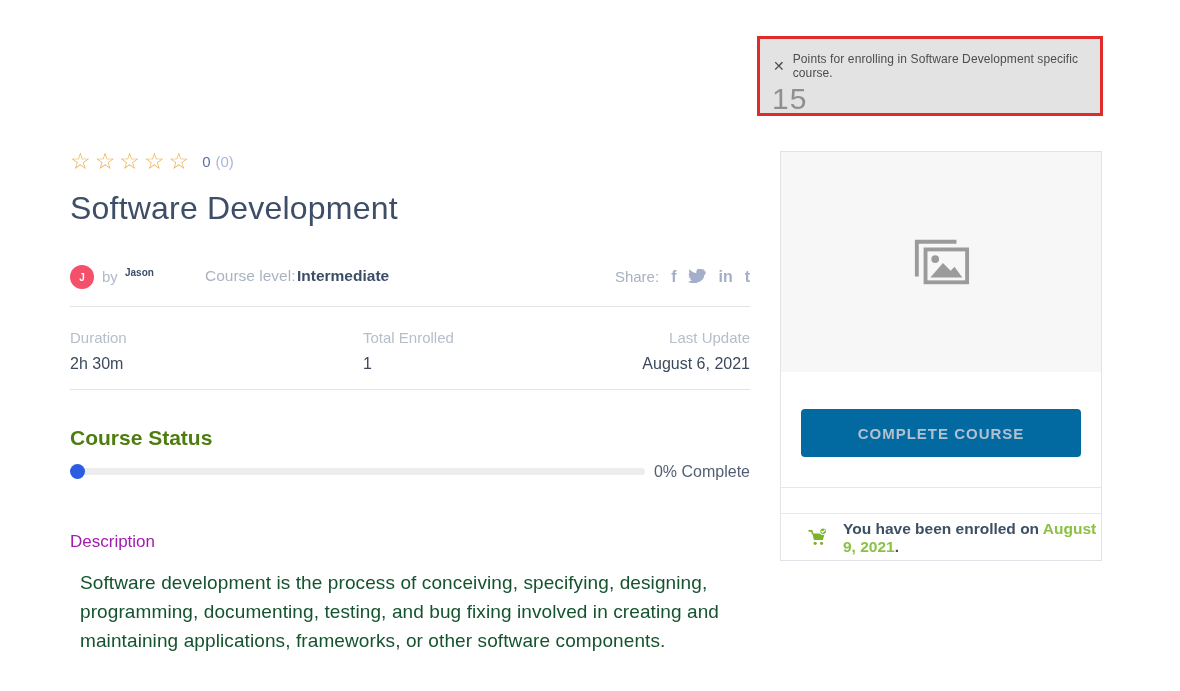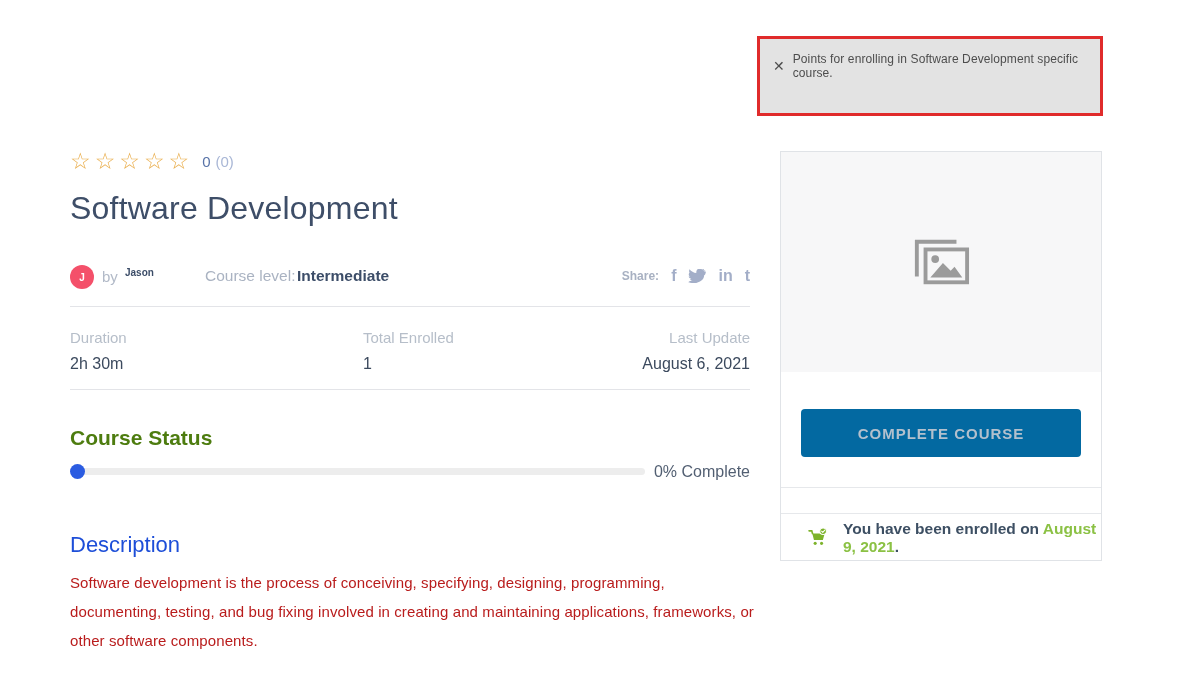--- a/index.html
+++ b/index.html
@@ -37,21 +37,21 @@
   .avatar {
     position:absolute; left:0; top:1px; width:24px; height:24px; border-radius:50%;
     background:#f4506a; color:#fff; font-size:10px; font-weight:bold;
     display:flex; align-items:center; justify-content:center;
   }
   .by-label { position:absolute; left:32px; top:4px; font-size:15px; color:#b2bac8; }
   .author-name { position:absolute; left:55px; top:3px; font-size:10px; font-weight:bold; color:#3c4d68; }
   .level-label { position:absolute; left:135px; top:3px; font-size:15.5px; color:#aab3c2; }
   .level-value { position:absolute; left:227px; top:3px; font-size:15.5px; font-weight:bold; color:#3c4d68; }
   .share-wrap { position:absolute; right:0; top:4px; display:flex; align-items:center; gap:12px; }
-  .share-label { font-size:12px; color:#a8b1c2;font-weight:bold; }
+  .share-label { font-size:15px; color:#a8b1c2; }
   .share-icon { font-size:16px; font-weight:bold; color:#a3aec8; cursor:pointer; line-height:16px; }
   .share-icon svg { display:block; }
 
   .divider { position:absolute; left:70px; width:680px; height:0; border-top:1px solid #e3e4e8; }
   .div-1 { top:306px; } .div-2 { top:389px; }
 
   .meta-row { position:absolute; left:70px; top:329px; width:680px; }
   .meta-col { position:absolute; top:0; }
   .meta-col-0 { left:0; }
   .meta-col-1 { left:293px; }
@@ -63,24 +63,24 @@
   .progress-track {
     position:absolute; left:71px; top:468px; width:574px; height:7px;
     background:#ededed; border-radius:4px;
   }
   .progress-dot {
     position:absolute; left:-1px; top:-4px; width:15px; height:15px;
     border-radius:50%; background:#2b5ce1;
   }
   .progress-label-abs { position:absolute; left:70px; top:463px; width:680px; text-align:right; font-size:16px; color:#525f72; }
 
-  .desc-heading { position:absolute; left:70px; top:532px; font-size:22px; font-weight:500; color:#1d4ed8; }
+  .desc-heading { position:absolute; left:70px; top:532px; font-size:17px; font-weight:500; color:#a21caf; }
   .desc-body {
-    position:absolute; left:70px; top:568px; width:690px; font-size:15px;
-    line-height:29px; color:#b91c1c; letter-spacing:0.1px;
+    position:absolute; left:80px; top:568px; width:690px; font-size:19px;
+    line-height:29px; color:#14532d; letter-spacing:0.1px;
   }
 
   
   .card {
     position:absolute; left:780px; top:151px; width:322px; height:410px;
     background:#fff; border:1px solid #e0e3e7;
   }
   .card-thumb {
     position:relative; width:100%; height:220px; background:#f7f7f8;
     display:flex; align-items:center; justify-content:center;
@@ -104,20 +104,21 @@
 </head>
 <body>
 
 <div id="screen">
 
   <div class="toast">
     <div class="toast-row">
       <span class="toast-close">✕</span>
       <span class="toast-msg">Points for enrolling in Software Development specific course.</span>
     </div>
+    <div class="toast-points">15</div>
   </div>
 
   <div class="rating-row">
     <span class="star">☆</span>
     <span class="star">☆</span>
     <span class="star">☆</span>
     <span class="star">☆</span>
     <span class="star">☆</span>
     <span class="rating-value">0</span>
     <span class="rating-count">(0)</span>

